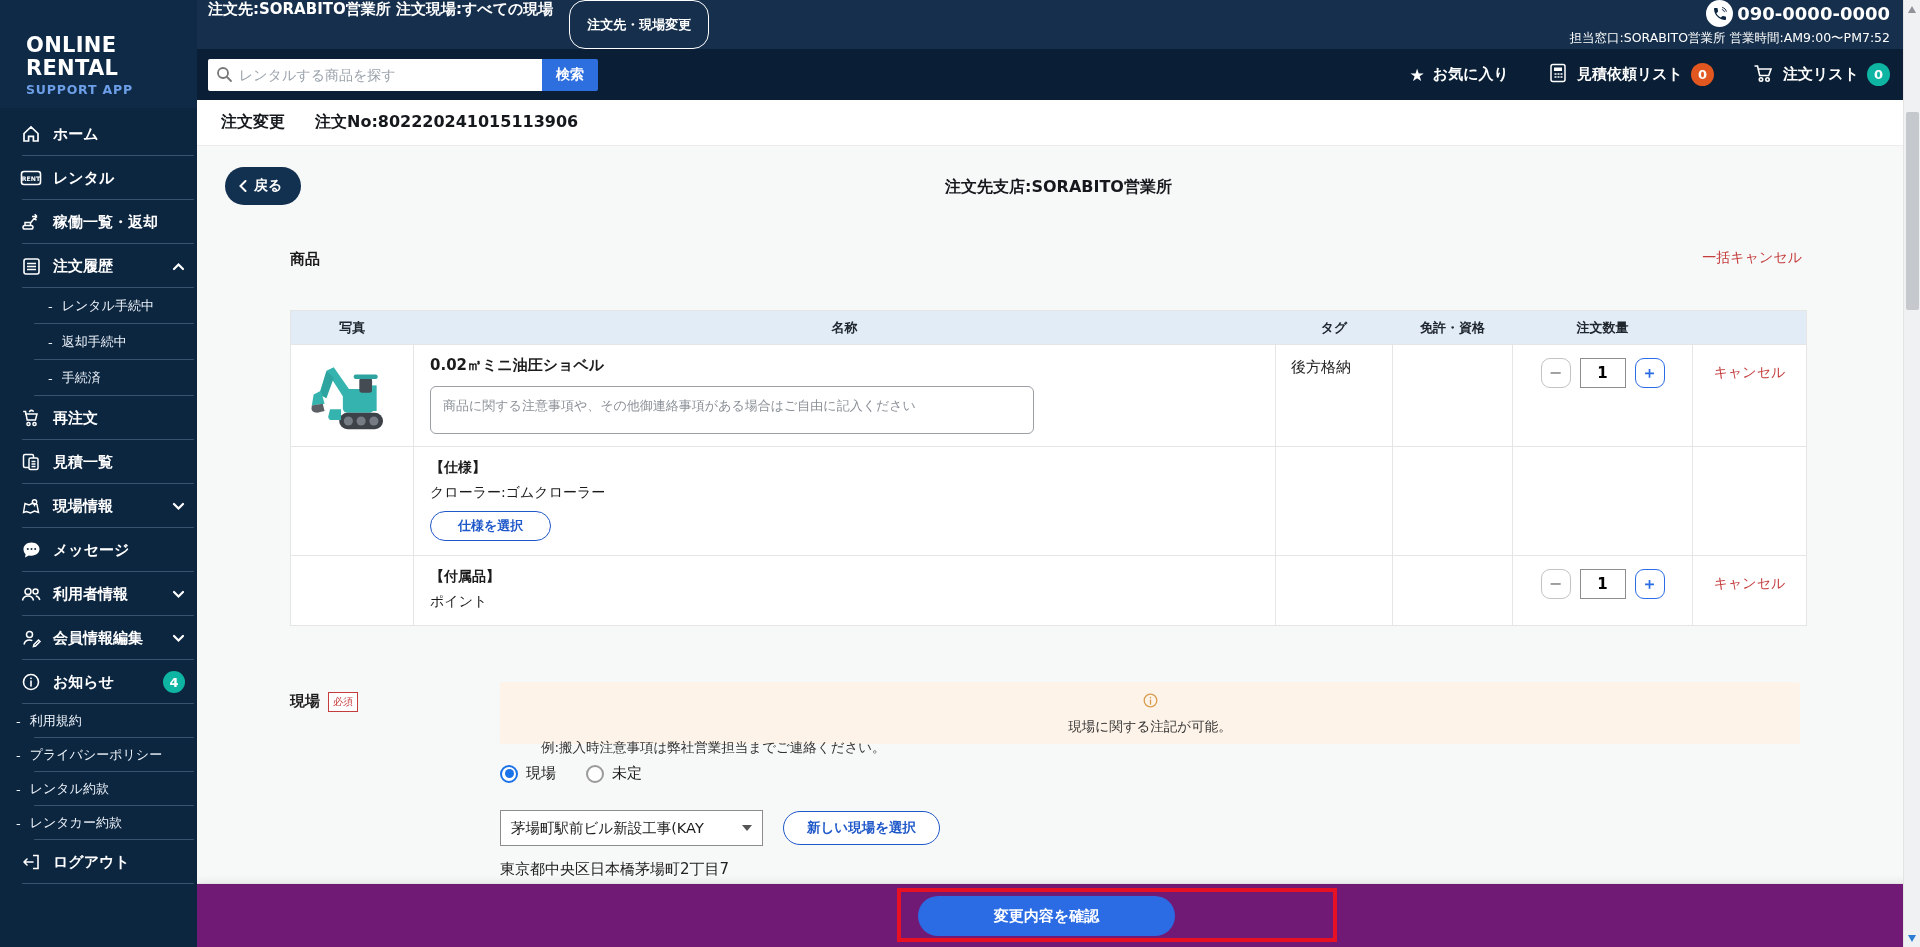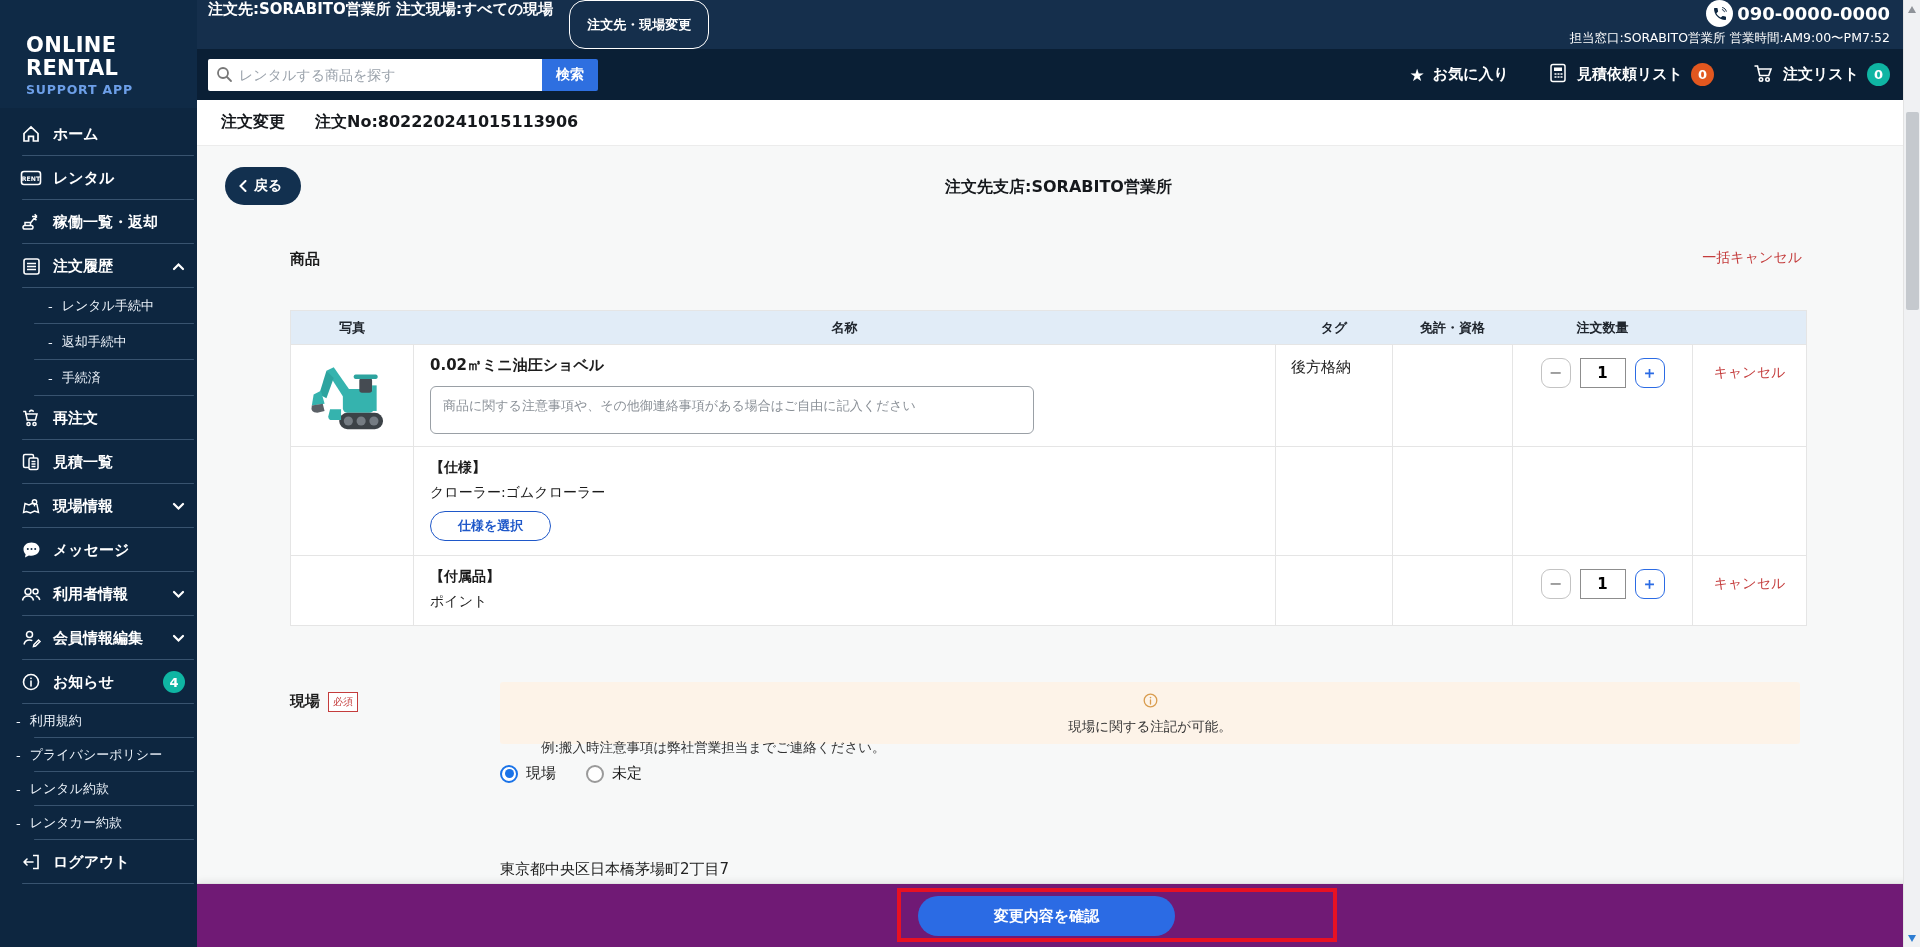--- a/index.html
+++ b/index.html
@@ -517,20 +517,27 @@
               <span class="radio-dot"></span>
             </span>
           <span>現場</span>
         </span>
         <span class="radio-opt">
           <span class="radio"></span>
           <span>未定</span>
         </span>
       </div>
 
+      <div class="select-row">
+        <div class="site-select">
+          <span>茅場町駅前ビル新設工事(KAY</span>
+          <span class="caret-down"></span>
+        </div>
+        <button class="new-site-btn">新しい現場を選択</button>
+      </div>
 
       <div class="site-address">東京都中央区日本橋茅場町2丁目7</div>
 
       <div class="bottombar">
         <div class="annotation-rect"></div>
         <button class="confirm-btn">変更内容を確認</button>
       </div>
 
     </div>
   </div>

